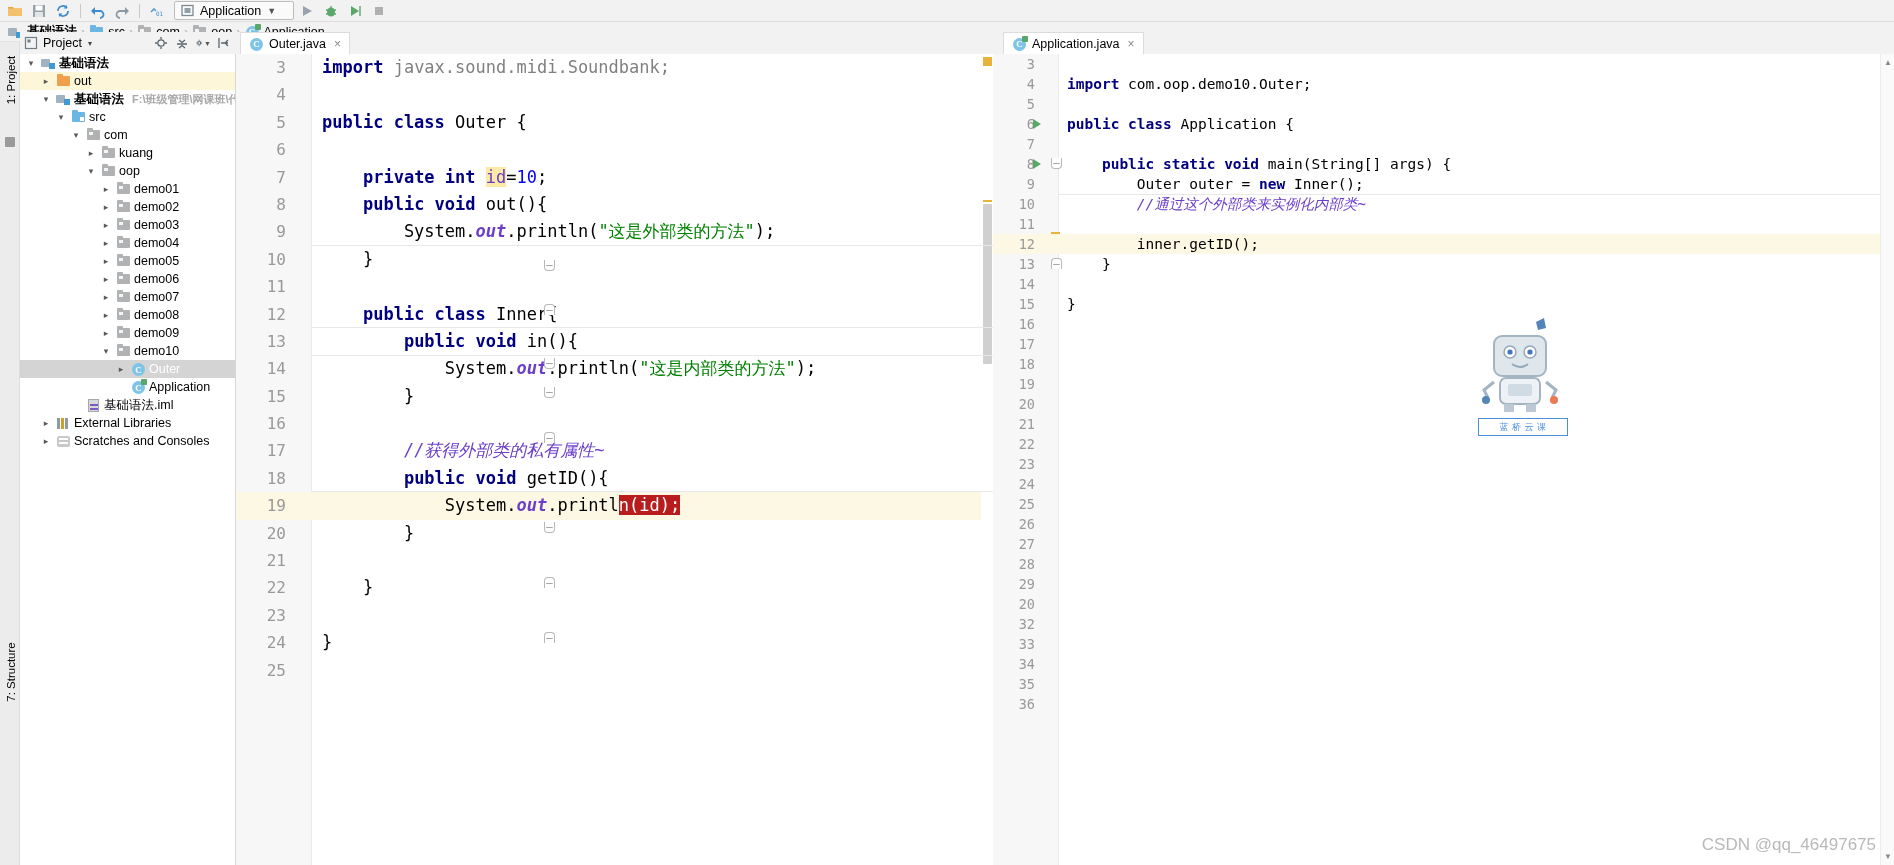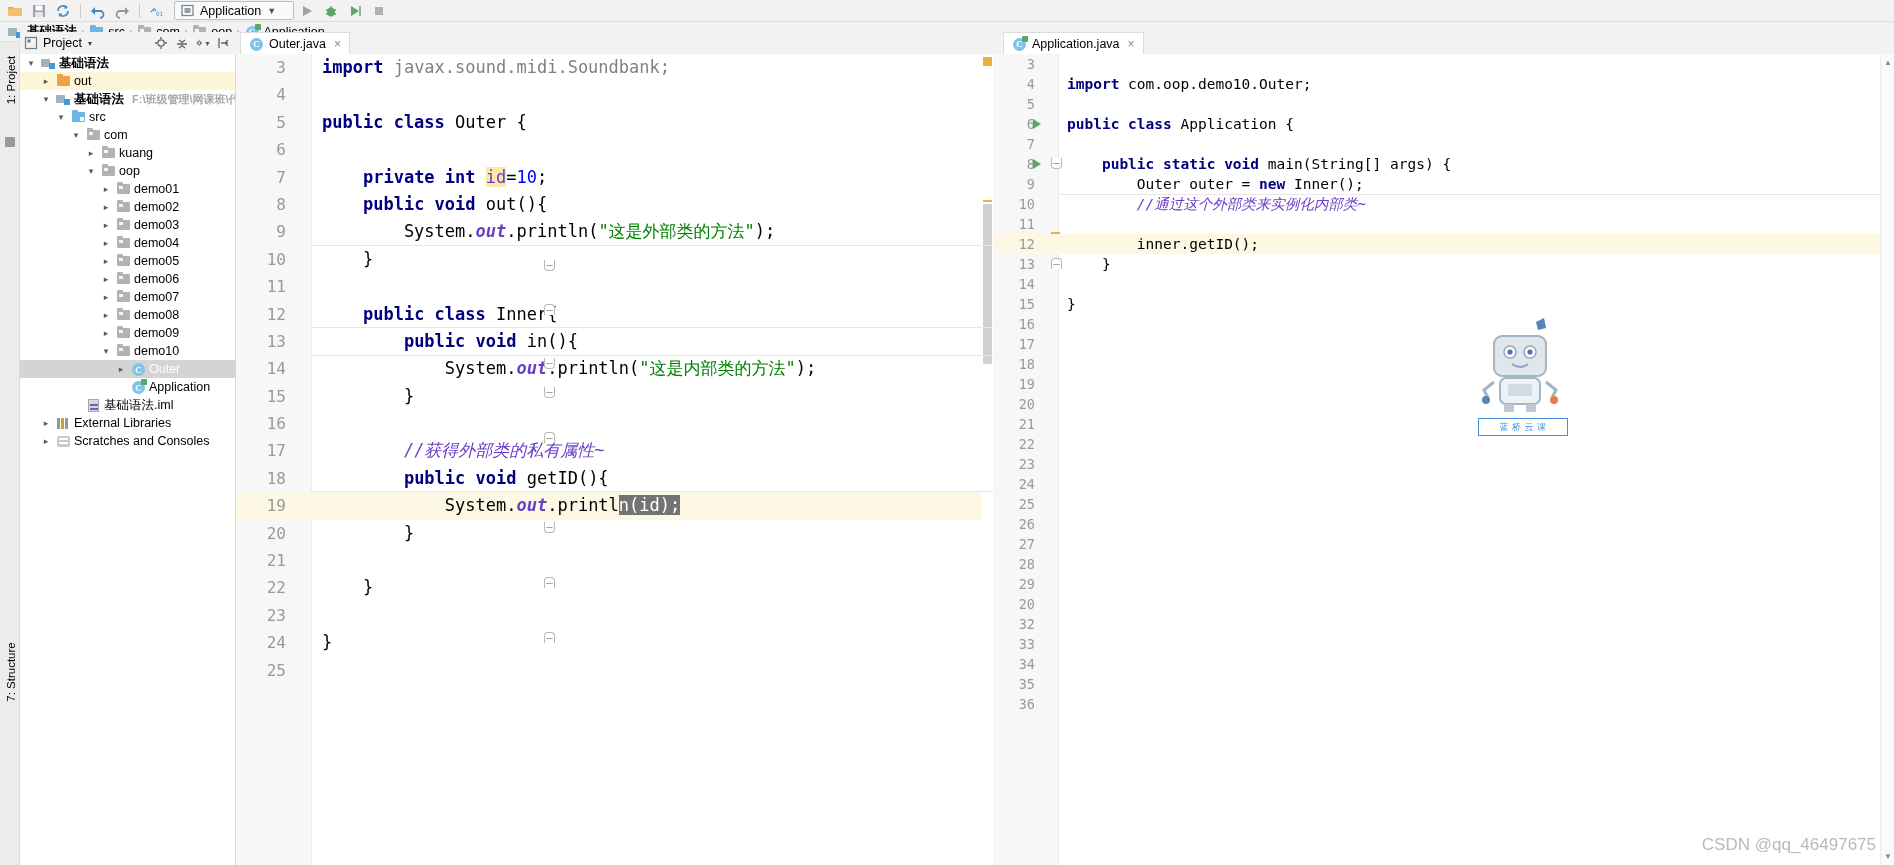--- a/index.html
+++ b/index.html
@@ -160,21 +160,21 @@
   
   .kw { color: #000080; font-weight: bold; }
   .str { color: #008000; }
   .num { color: #0000ff; }
   .cmt { color: #808080; }
   .cmt-it { color: #6a3ec8; font-style: italic; }
   .fld { color: #6a3ec8; }
   .stat { color: #6a3ec8; font-style: italic; font-weight: bold; }
   .plain { color: #000; }
   .idhl { background: #fbe9a8; margin-top: 8px; }
-  .sel { background: #737373; color: #fff; }
+  .sel { background: #b91c1c; color: #fff; }
 
   .fold {
     position: absolute; width: 11px; height: 11px;
     border: 1px solid #b8b8b8; background: #fff; cursor: pointer;
     display: flex; align-items: center; justify-content: center;
     font-size: 9px; color: #777; line-height: 1;
   }
   .fold.down { border-radius: 0 0 4px 4px; border-top: none; }
   .fold.up { border-radius: 4px 4px 0 0; border-bottom: none; }
   .runmark {

